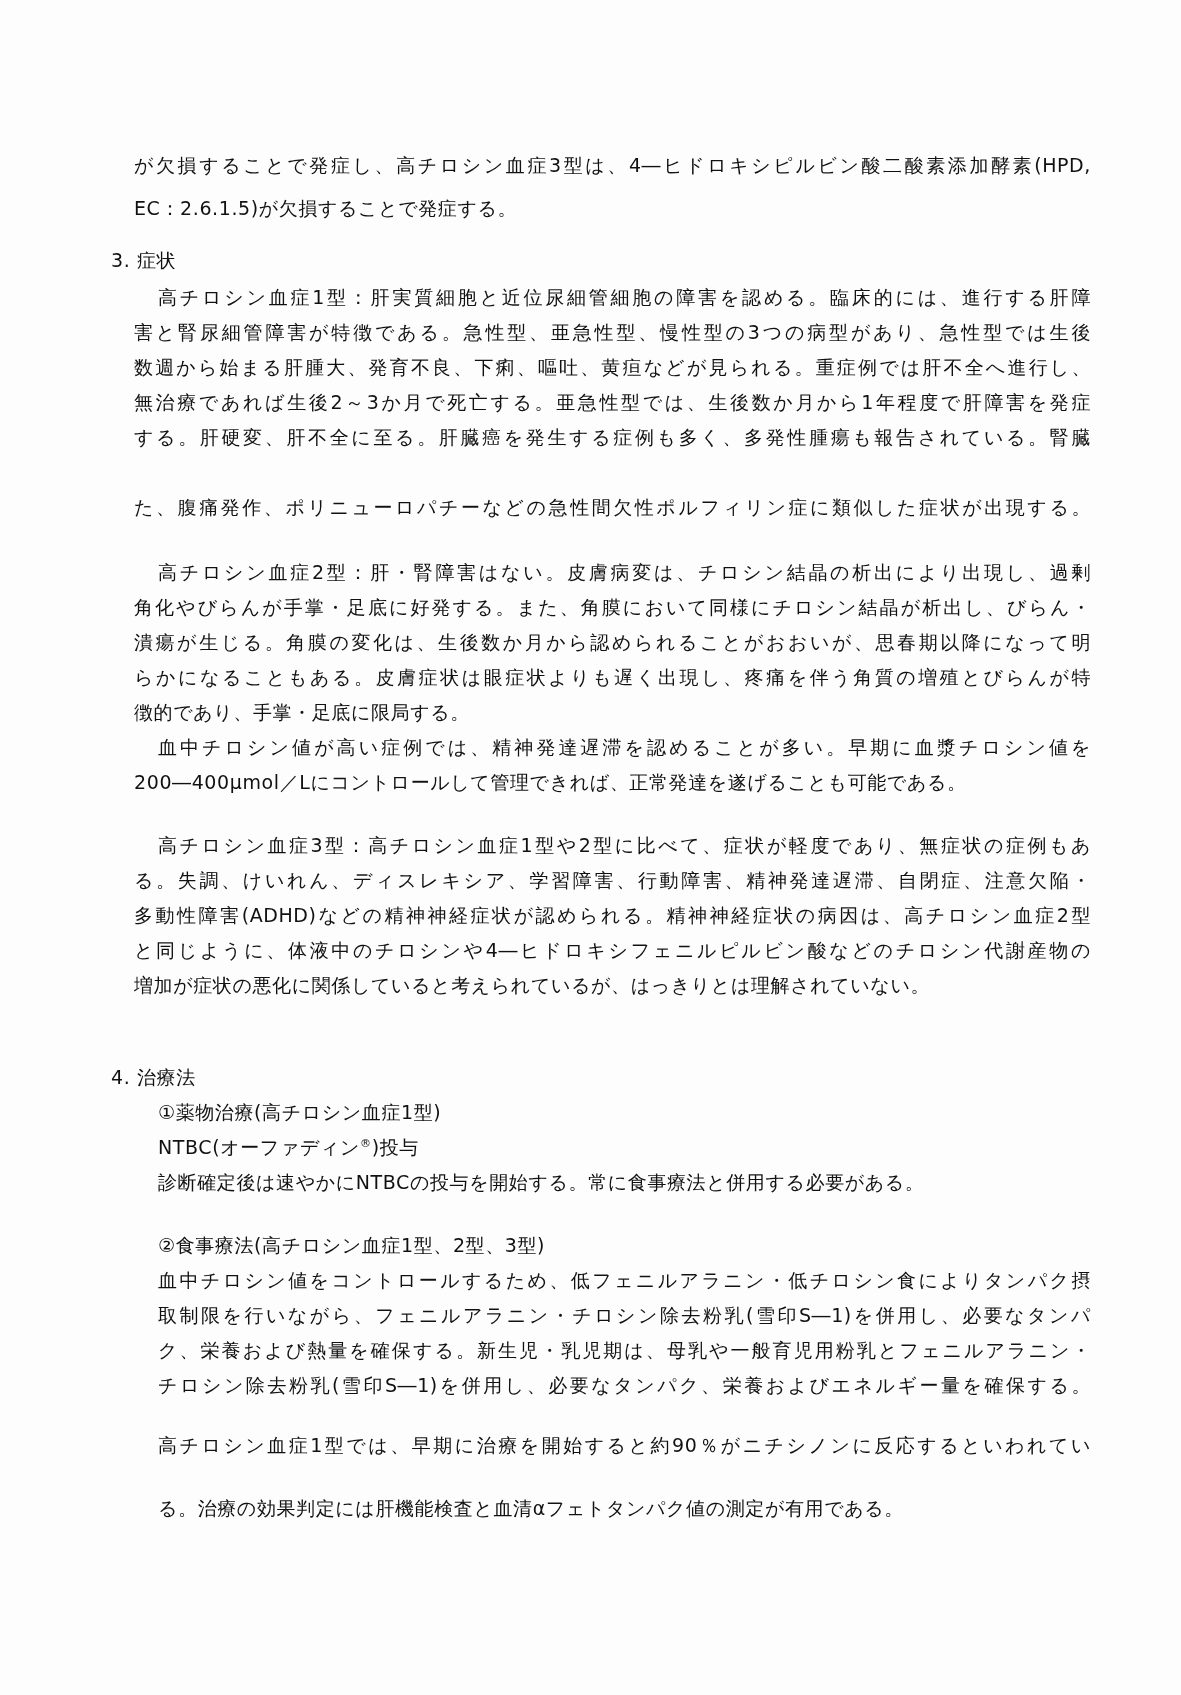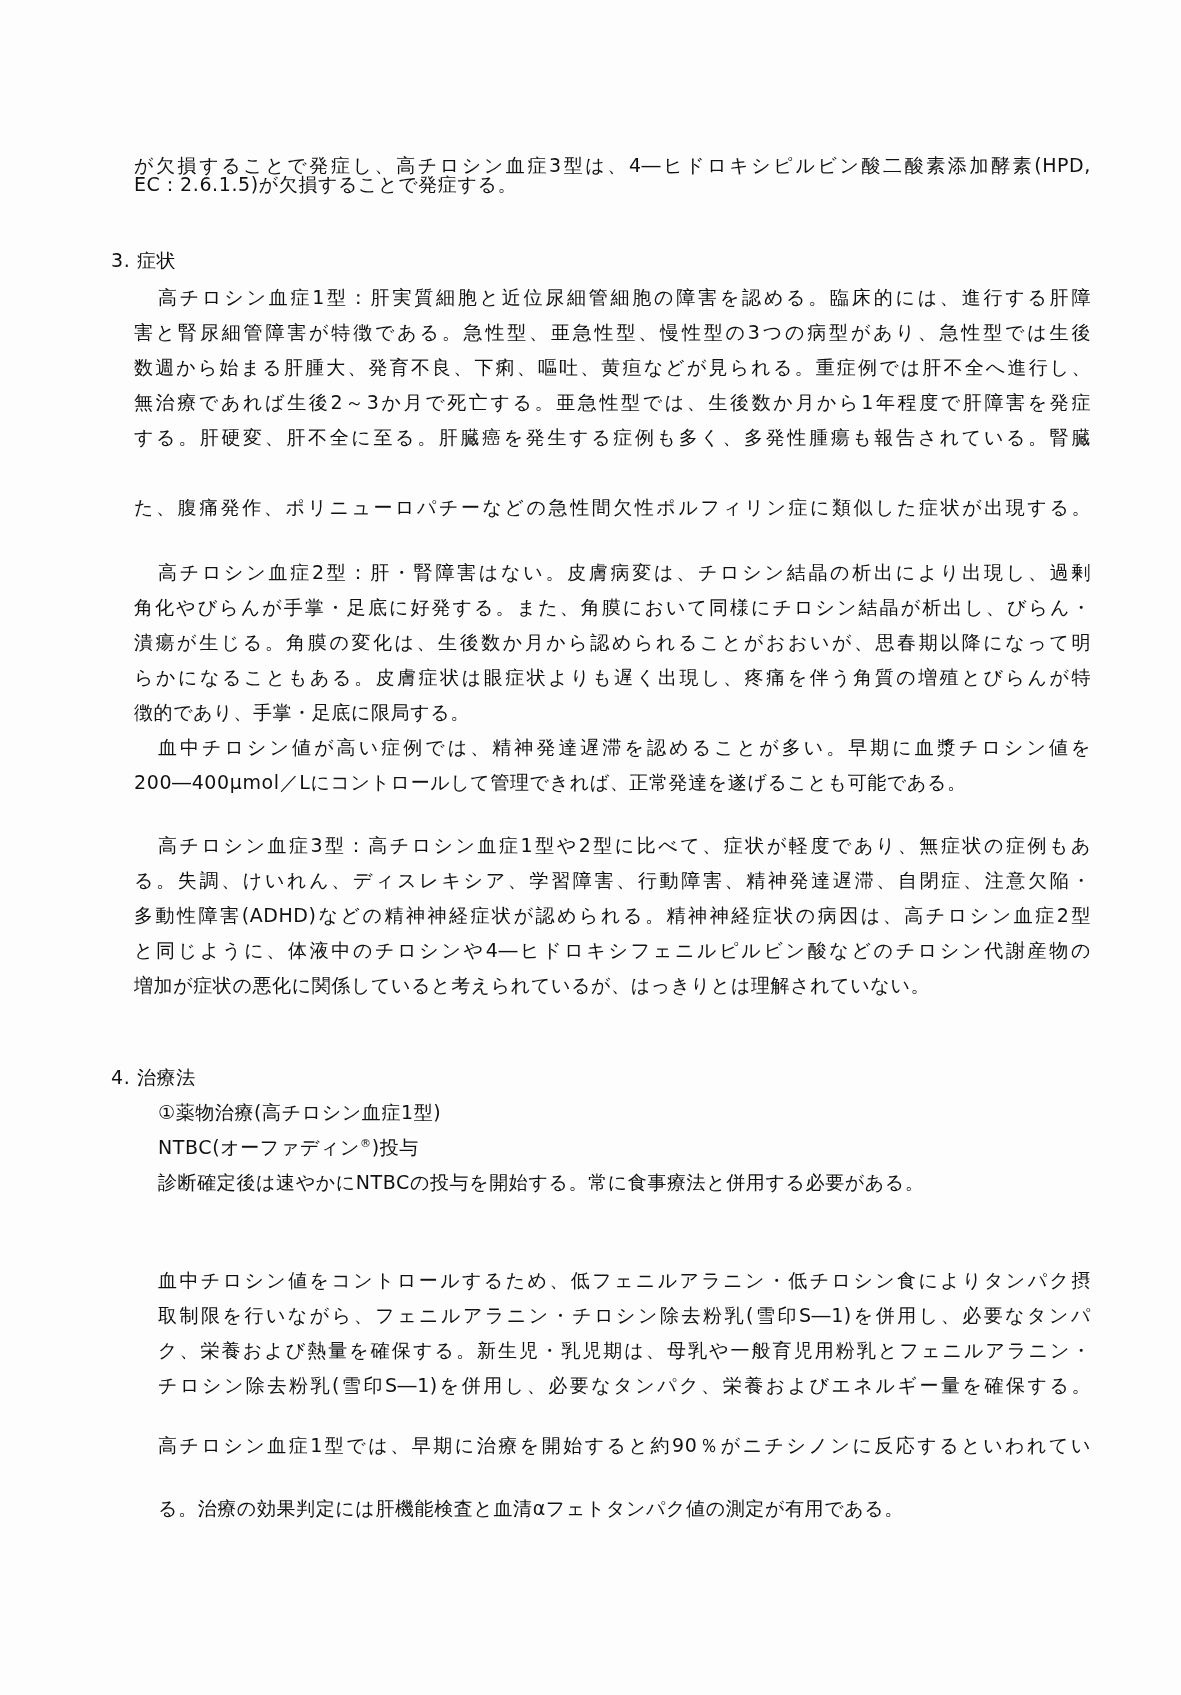--- a/index.html
+++ b/index.html
@@ -37,21 +37,21 @@
     text-align-last: justify;
   }
   .sup { font-size: 11px; vertical-align: super; line-height: 0; }
 </style>
 </head>
 <body>
 
 <div class="page">
 
   <div class="line fill" style="top:153px;">が欠損することで発症し、高チロシン血症3型は、4―ヒドロキシピルビン酸二酸素添加酵素(HPD,</div>
-  <div class="line" style="top:172px; left:134px;">EC：2.6.1.5)が欠損することで発症する。</div>
+  <div class="line" style="top:196px; left:134px;">EC：2.6.1.5)が欠損することで発症する。</div>
 
   <div class="line" style="top:248px; left:111px;">3. 症状</div>
 
   <div class="line" style="top:285px; left:158px; width:933px; text-align:justify; text-align-last:justify;">高チロシン血症1型：肝実質細胞と近位尿細管細胞の障害を認める。臨床的には、進行する肝障</div>
   <div class="line fill" style="top:320px;">害と腎尿細管障害が特徴である。急性型、亜急性型、慢性型の3つの病型があり、急性型では生後</div>
   <div class="line fill" style="top:355px;">数週から始まる肝腫大、発育不良、下痢、嘔吐、黄疸などが見られる。重症例では肝不全へ進行し、</div>
   <div class="line fill" style="top:390px;">無治療であれば生後2～3か月で死亡する。亜急性型では、生後数か月から1年程度で肝障害を発症</div>
   <div class="line fill" style="top:425px;">する。肝硬変、肝不全に至る。肝臓癌を発生する症例も多く、多発性腫瘍も報告されている。腎臓</div>
   <div class="line fill" style="top:495px;">た、腹痛発作、ポリニューロパチーなどの急性間欠性ポルフィリン症に類似した症状が出現する。</div>
 
@@ -69,20 +69,21 @@
   <div class="line fill" style="top:903px;">多動性障害(ADHD)などの精神神経症状が認められる。精神神経症状の病因は、高チロシン血症2型</div>
   <div class="line fill" style="top:938px;">と同じように、体液中のチロシンや4―ヒドロキシフェニルピルビン酸などのチロシン代謝産物の</div>
   <div class="line" style="top:973px; left:134px;">増加が症状の悪化に関係していると考えられているが、はっきりとは理解されていない。</div>
 
   <div class="line" style="top:1065px; left:111px;">4. 治療法</div>
 
   <div class="line" style="top:1100px; left:158px;">①薬物治療(高チロシン血症1型)</div>
   <div class="line" style="top:1135px; left:158px;"><span>NTBC(オーファディン</span><span class="sup">®</span><span>)投与</span></div>
   <div class="line" style="top:1170px; left:158px;">診断確定後は速やかにNTBCの投与を開始する。常に食事療法と併用する必要がある。</div>
 
+  <div class="line" style="top:1233px; left:158px;">②食事療法(高チロシン血症1型、2型、3型)</div>
   <div class="line" style="top:1268px; left:158px; width:933px; text-align:justify; text-align-last:justify;">血中チロシン値をコントロールするため、低フェニルアラニン・低チロシン食によりタンパク摂</div>
   <div class="line" style="top:1303px; left:158px; width:933px; text-align:justify; text-align-last:justify;">取制限を行いながら、フェニルアラニン・チロシン除去粉乳(雪印S―1)を併用し、必要なタンパ</div>
   <div class="line" style="top:1338px; left:158px; width:933px; text-align:justify; text-align-last:justify;">ク、栄養および熱量を確保する。新生児・乳児期は、母乳や一般育児用粉乳とフェニルアラニン・</div>
   <div class="line" style="top:1373px; left:158px; width:933px; text-align:justify; text-align-last:justify;">チロシン除去粉乳(雪印S―1)を併用し、必要なタンパク、栄養およびエネルギー量を確保する。</div>
 
   <div class="line" style="top:1433px; left:158px; width:933px; text-align:justify; text-align-last:justify;">高チロシン血症1型では、早期に治療を開始すると約90％がニチシノンに反応するといわれてい</div>
   <div class="line" style="top:1468px; left:158px;margin-top:28px;">る。治療の効果判定には肝機能検査と血清αフェトタンパク値の測定が有用である。</div>
 
 </div>
 

